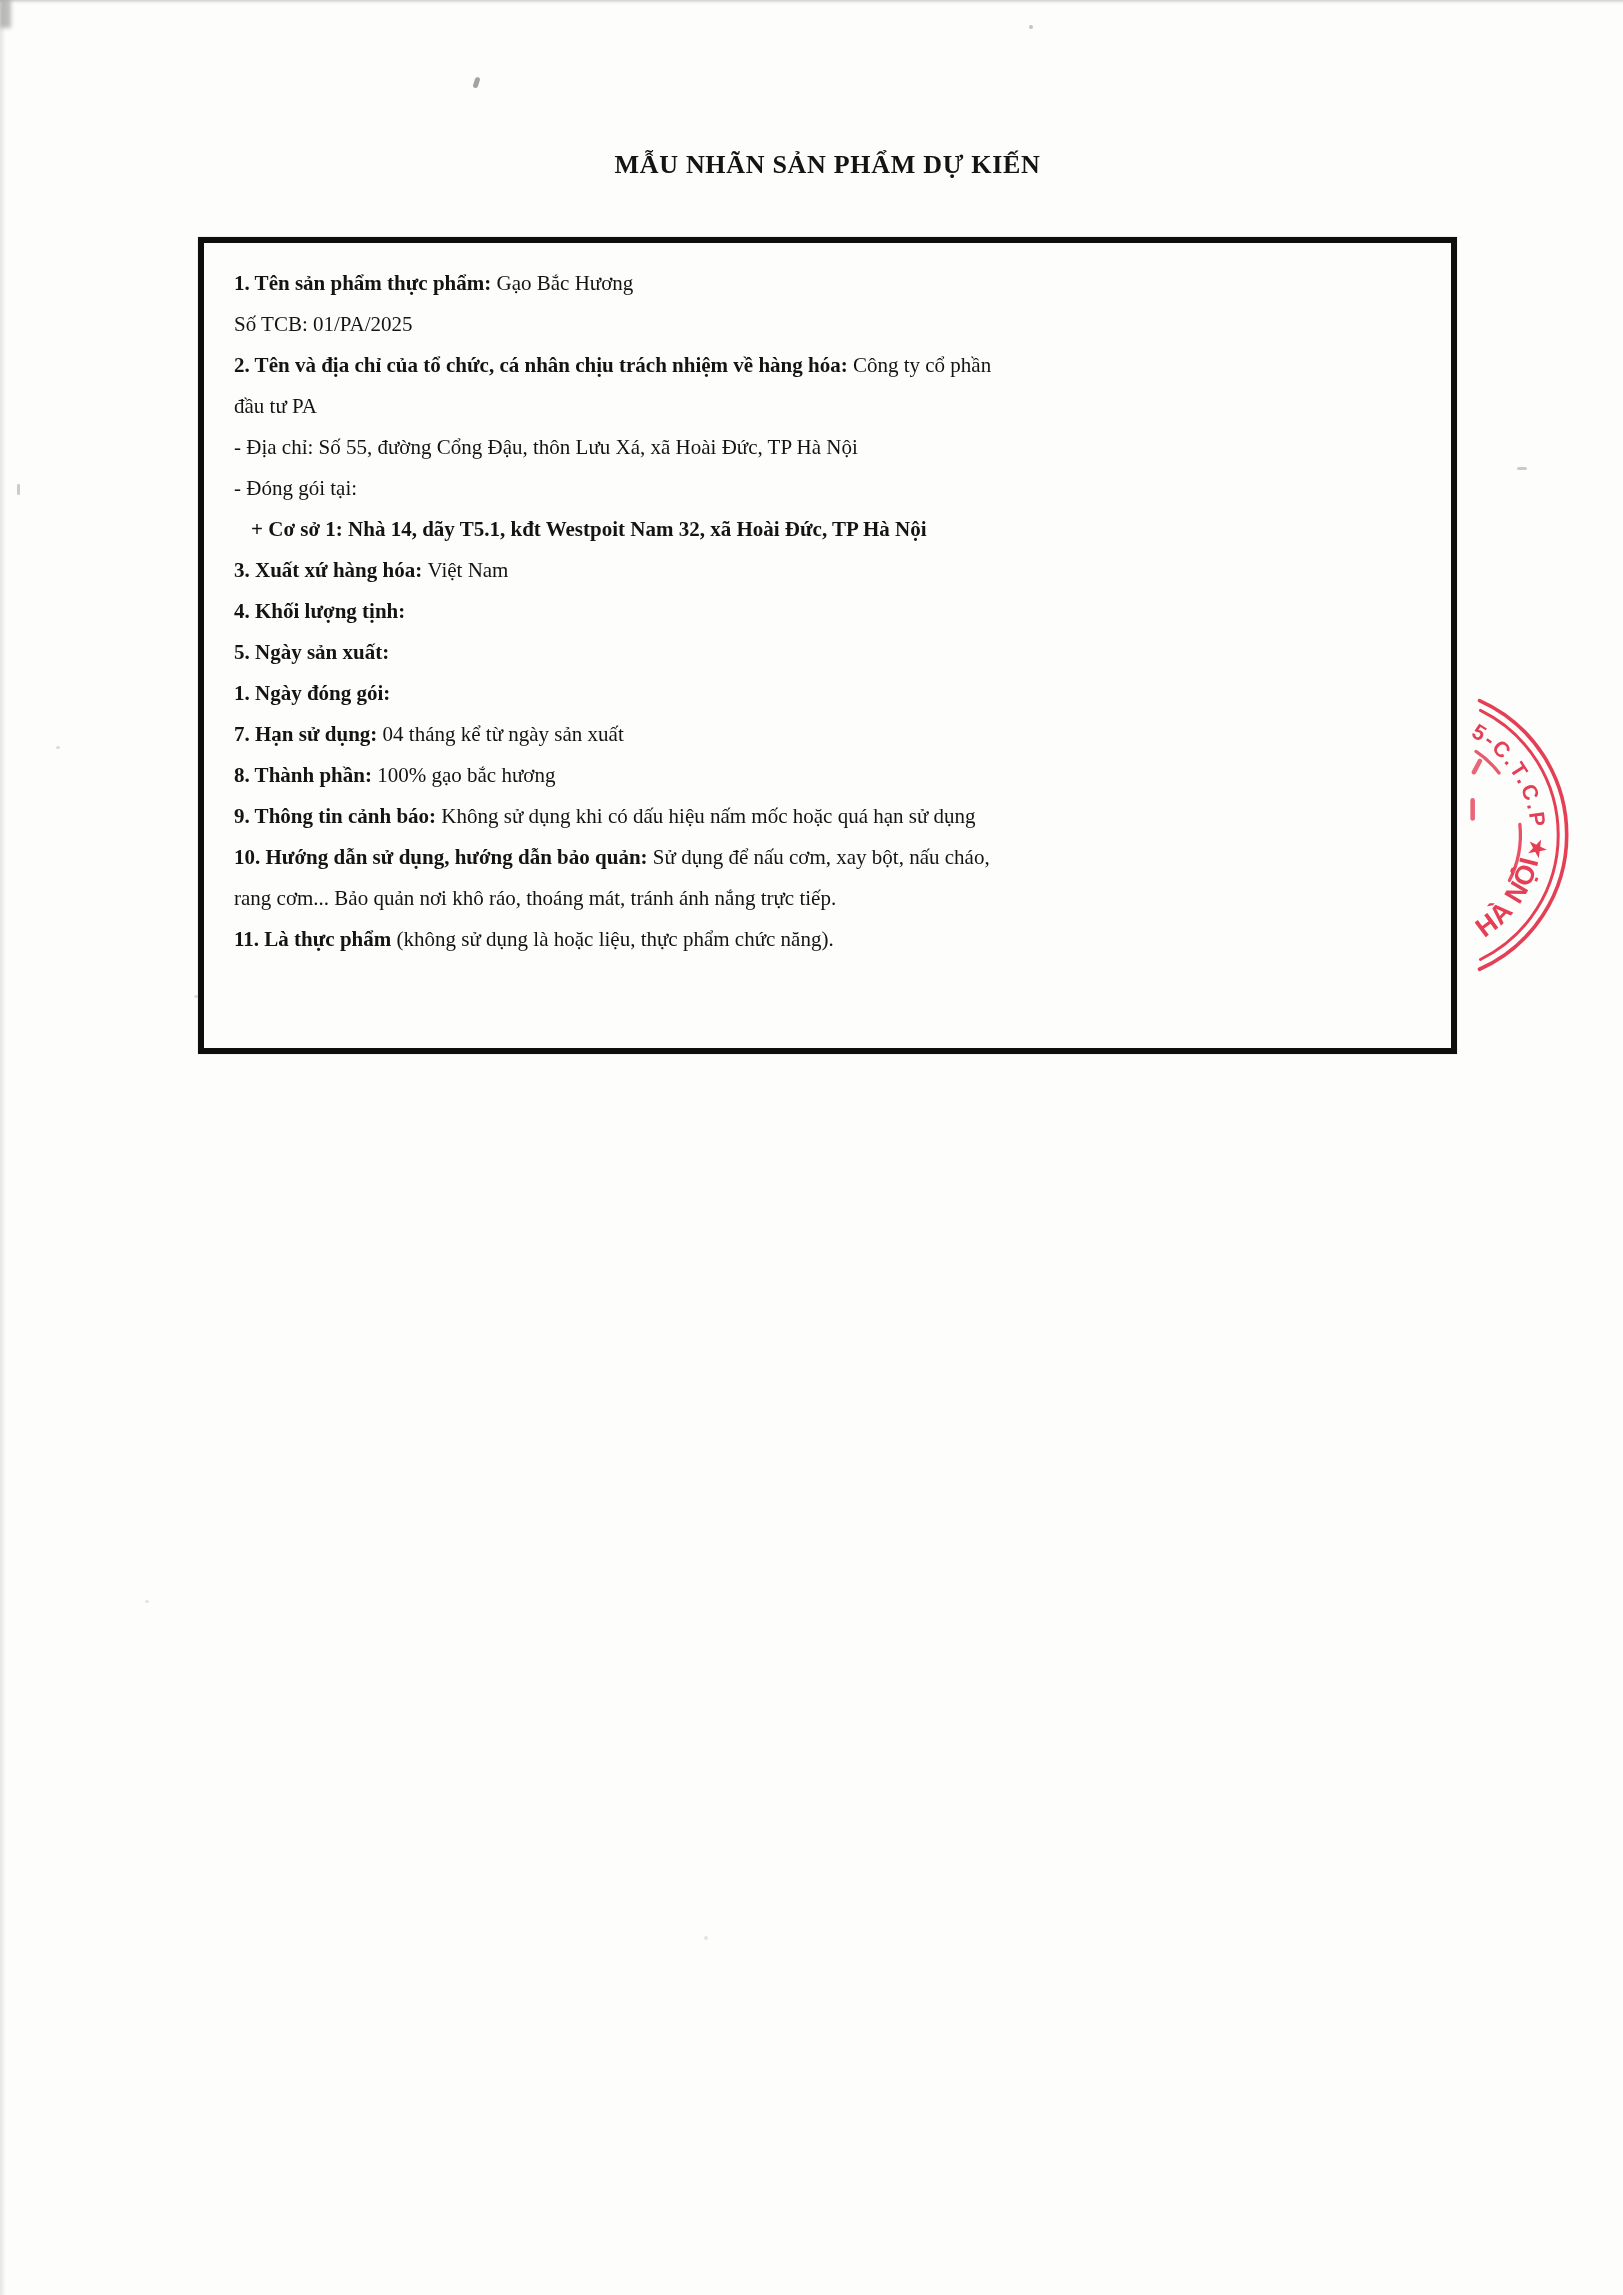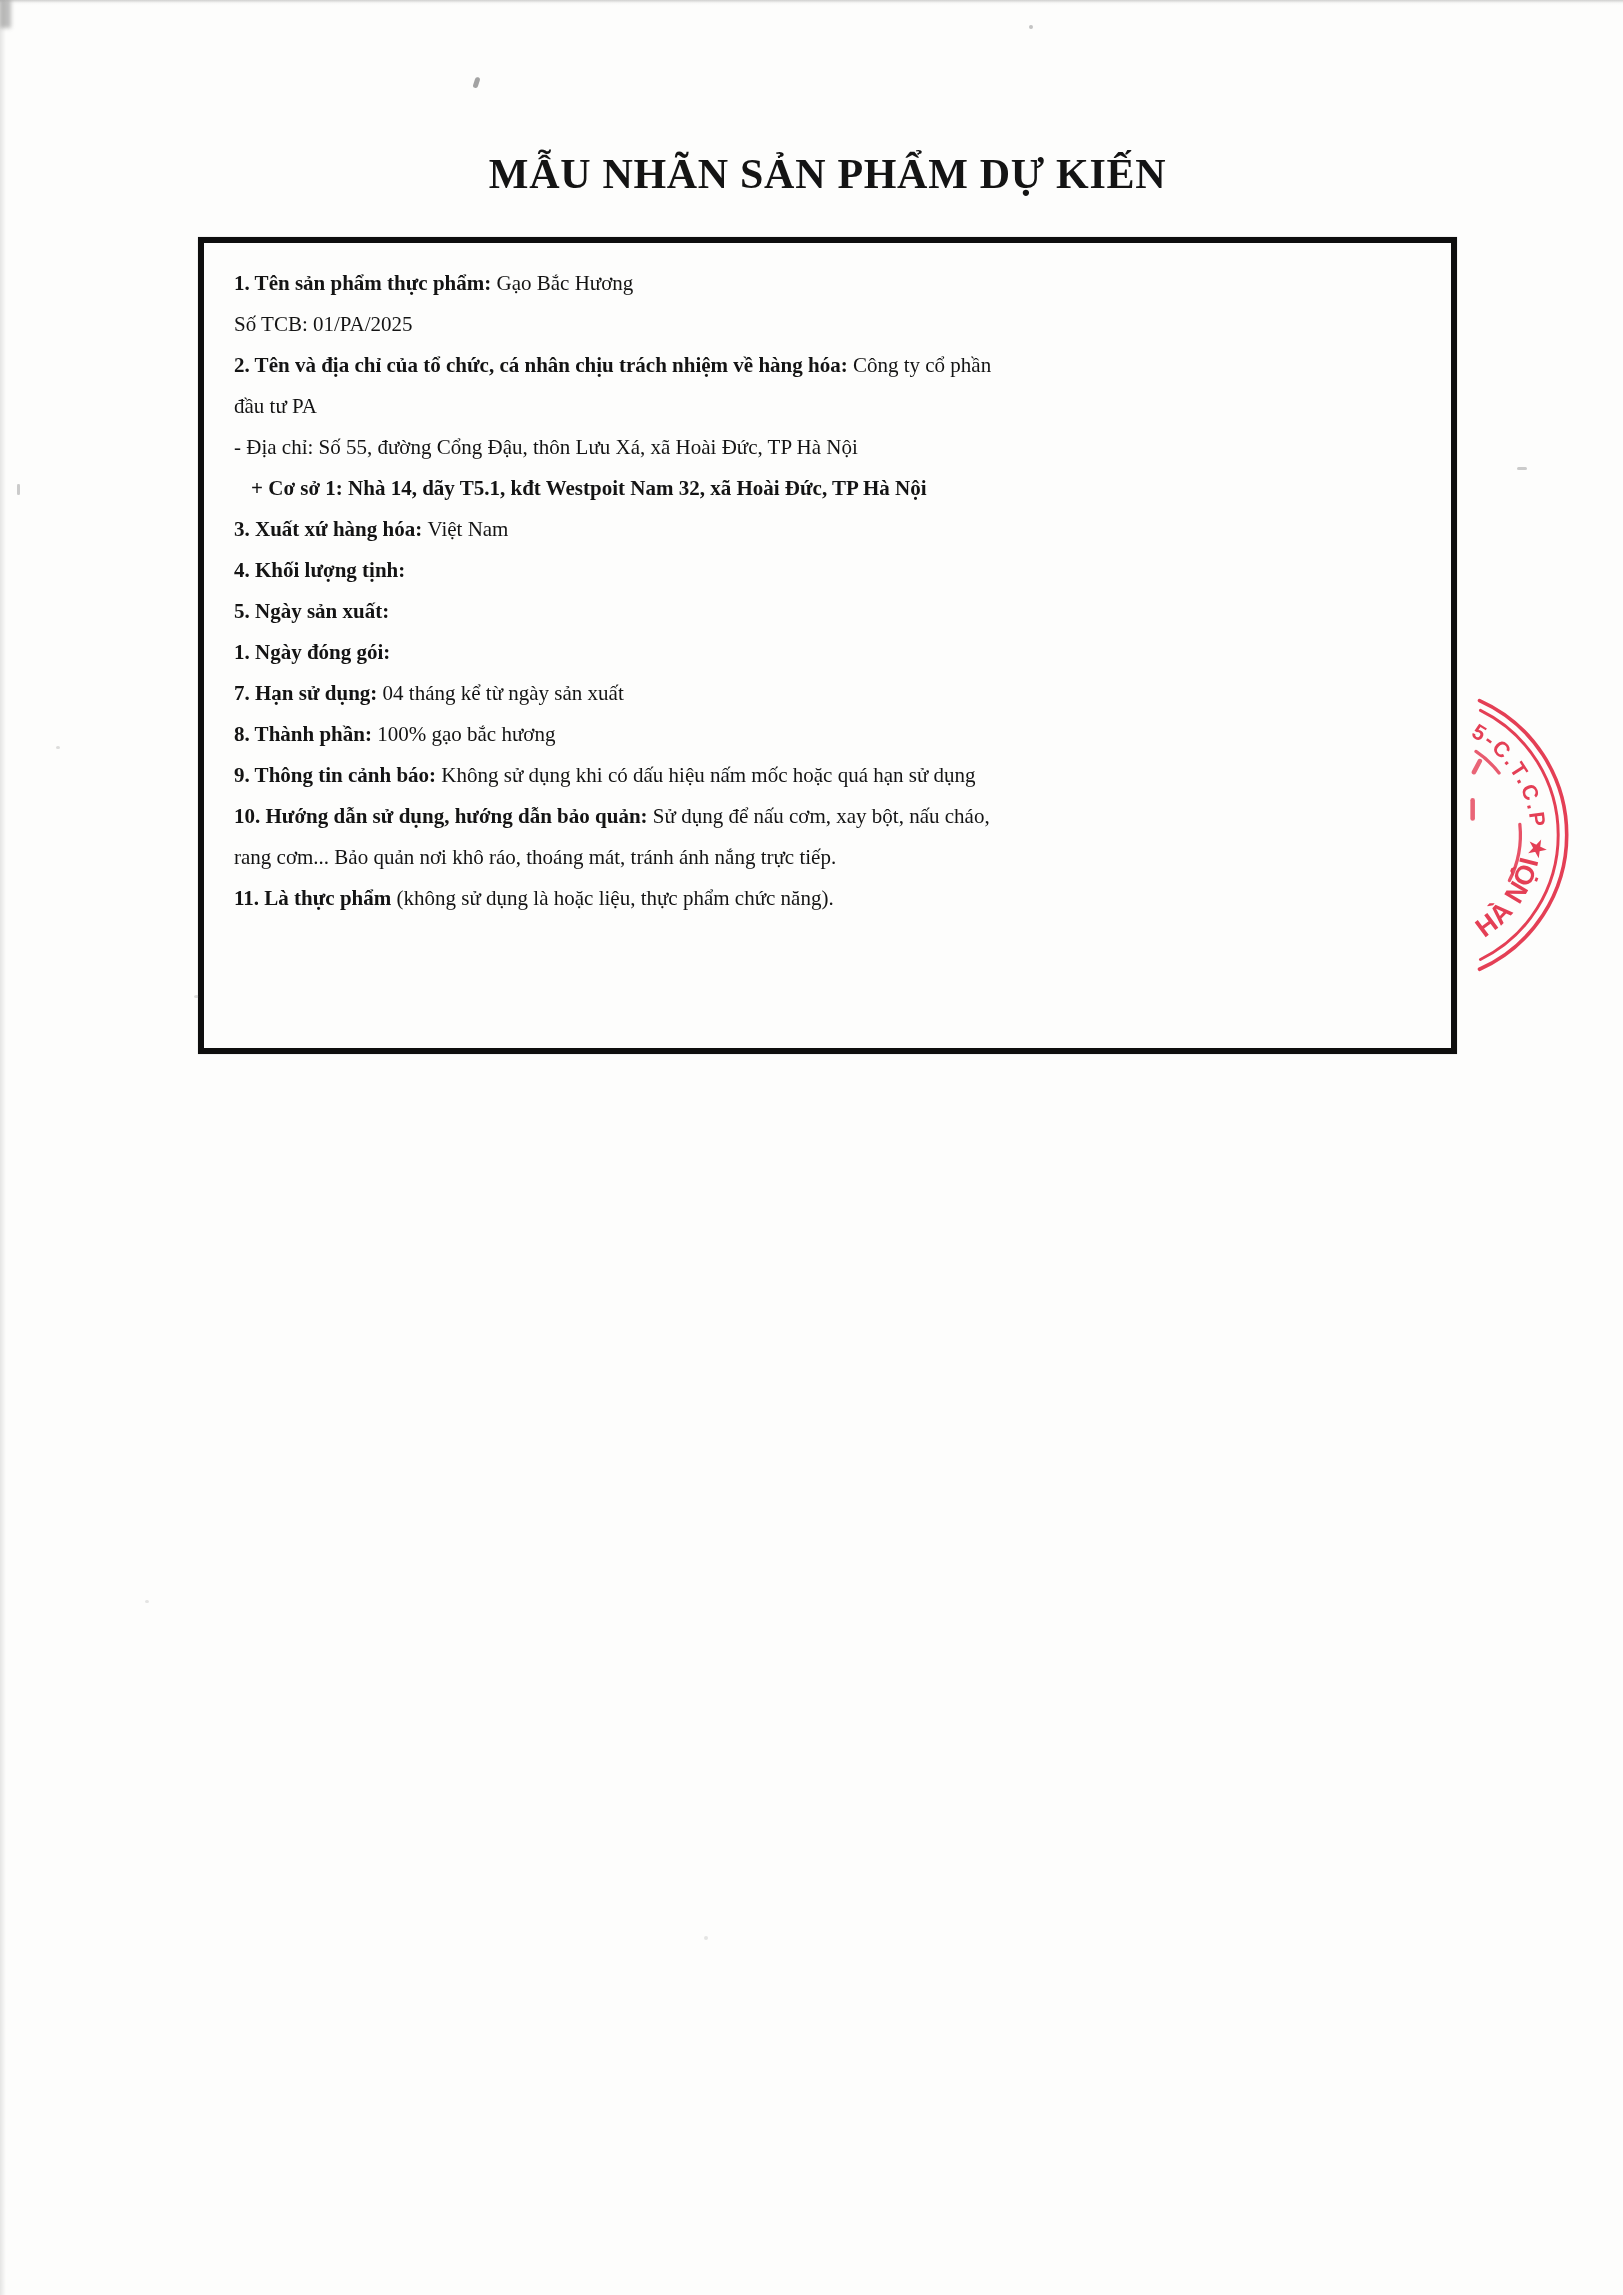--- a/index.html
+++ b/index.html
@@ -14,21 +14,21 @@
   
   .edge-top{position:absolute;left:0;top:0;width:100%;height:4.6px;
     background:linear-gradient(180deg,rgba(90,90,90,.28),rgba(190,190,190,.08) 60%,transparent);}
   .edge-left{position:absolute;left:0;top:0;width:5.9px;height:100%;
     background:linear-gradient(90deg,rgba(120,120,120,.18),transparent);}
   .corner-blot{position:absolute;left:0;top:0;width:10.5px;height:27.5px;
     background:rgba(40,40,40,.30);filter:blur(2px);}
 
   .doc-title{
     position:absolute;left:198px;top:151px;width:1259px;
-    text-align:center;font-weight:700;font-size:42px;line-height:1.1;
+    text-align:center;font-weight:700;font-size:26px;line-height:1.1;
     letter-spacing:0.7px;white-space:pre;
   }
   .label-box{
     position:absolute;left:198px;top:237px;width:1259px;height:817px;
     border:6.5px solid #0e0e0e;box-sizing:border-box;
     box-shadow:0 0 0.7px rgba(0,0,0,.55);
   }
   .label-content{
     position:absolute;left:0;top:0;right:0;
     padding:19.6px 19.6px 0 30px;
@@ -63,20 +63,21 @@
 
   <div class="doc-title">MẪU NHÃN SẢN PHẨM DỰ KIẾN</div>
 
   <div class="label-box">
     <div class="label-content">
       <div class="ln"><span class="b">1. Tên sản phẩm thực phẩm: </span><span>Gạo Bắc Hương</span></div>
       <div class="ln"><span class="b"></span><span>Số TCB: 01/PA/2025</span></div>
       <div class="ln"><span class="b">2. Tên và địa chỉ của tổ chức, cá nhân chịu trách nhiệm về hàng hóa: </span><span>Công ty cổ phần</span></div>
       <div class="ln"><span class="b"></span><span>đầu tư PA</span></div>
       <div class="ln"><span class="b"></span><span>- Địa chỉ: Số 55, đường Cổng Đậu, thôn Lưu Xá, xã Hoài Đức, TP Hà Nội</span></div>
+      <div class="ln"><span class="b"></span><span>- Đóng gói tại:</span></div>
       <div class="ln indent"><span class="b"></span><span>+ Cơ sở 1: Nhà 14, dãy T5.1, kđt Westpoit Nam 32, xã Hoài Đức, TP Hà Nội</span></div>
       <div class="ln"><span class="b">3. Xuất xứ hàng hóa: </span><span>Việt Nam</span></div>
       <div class="ln"><span class="b">4. Khối lượng tịnh:</span><span></span></div>
       <div class="ln"><span class="b">5. Ngày sản xuất:</span><span></span></div>
       <div class="ln"><span class="b">1. Ngày đóng gói:</span><span></span></div>
       <div class="ln"><span class="b">7. Hạn sử dụng: </span><span>04 tháng kể từ ngày sản xuất</span></div>
       <div class="ln"><span class="b">8. Thành phần: </span><span>100% gạo bắc hương</span></div>
       <div class="ln"><span class="b">9. Thông tin cảnh báo: </span><span>Không sử dụng khi có dấu hiệu nấm mốc hoặc quá hạn sử dụng</span></div>
       <div class="ln"><span class="b">10. Hướng dẫn sử dụng, hướng dẫn bảo quản: </span><span>Sử dụng để nấu cơm, xay bột, nấu cháo,</span></div>
       <div class="ln"><span class="b"></span><span>rang cơm... Bảo quản nơi khô ráo, thoáng mát, tránh ánh nắng trực tiếp.</span></div>

